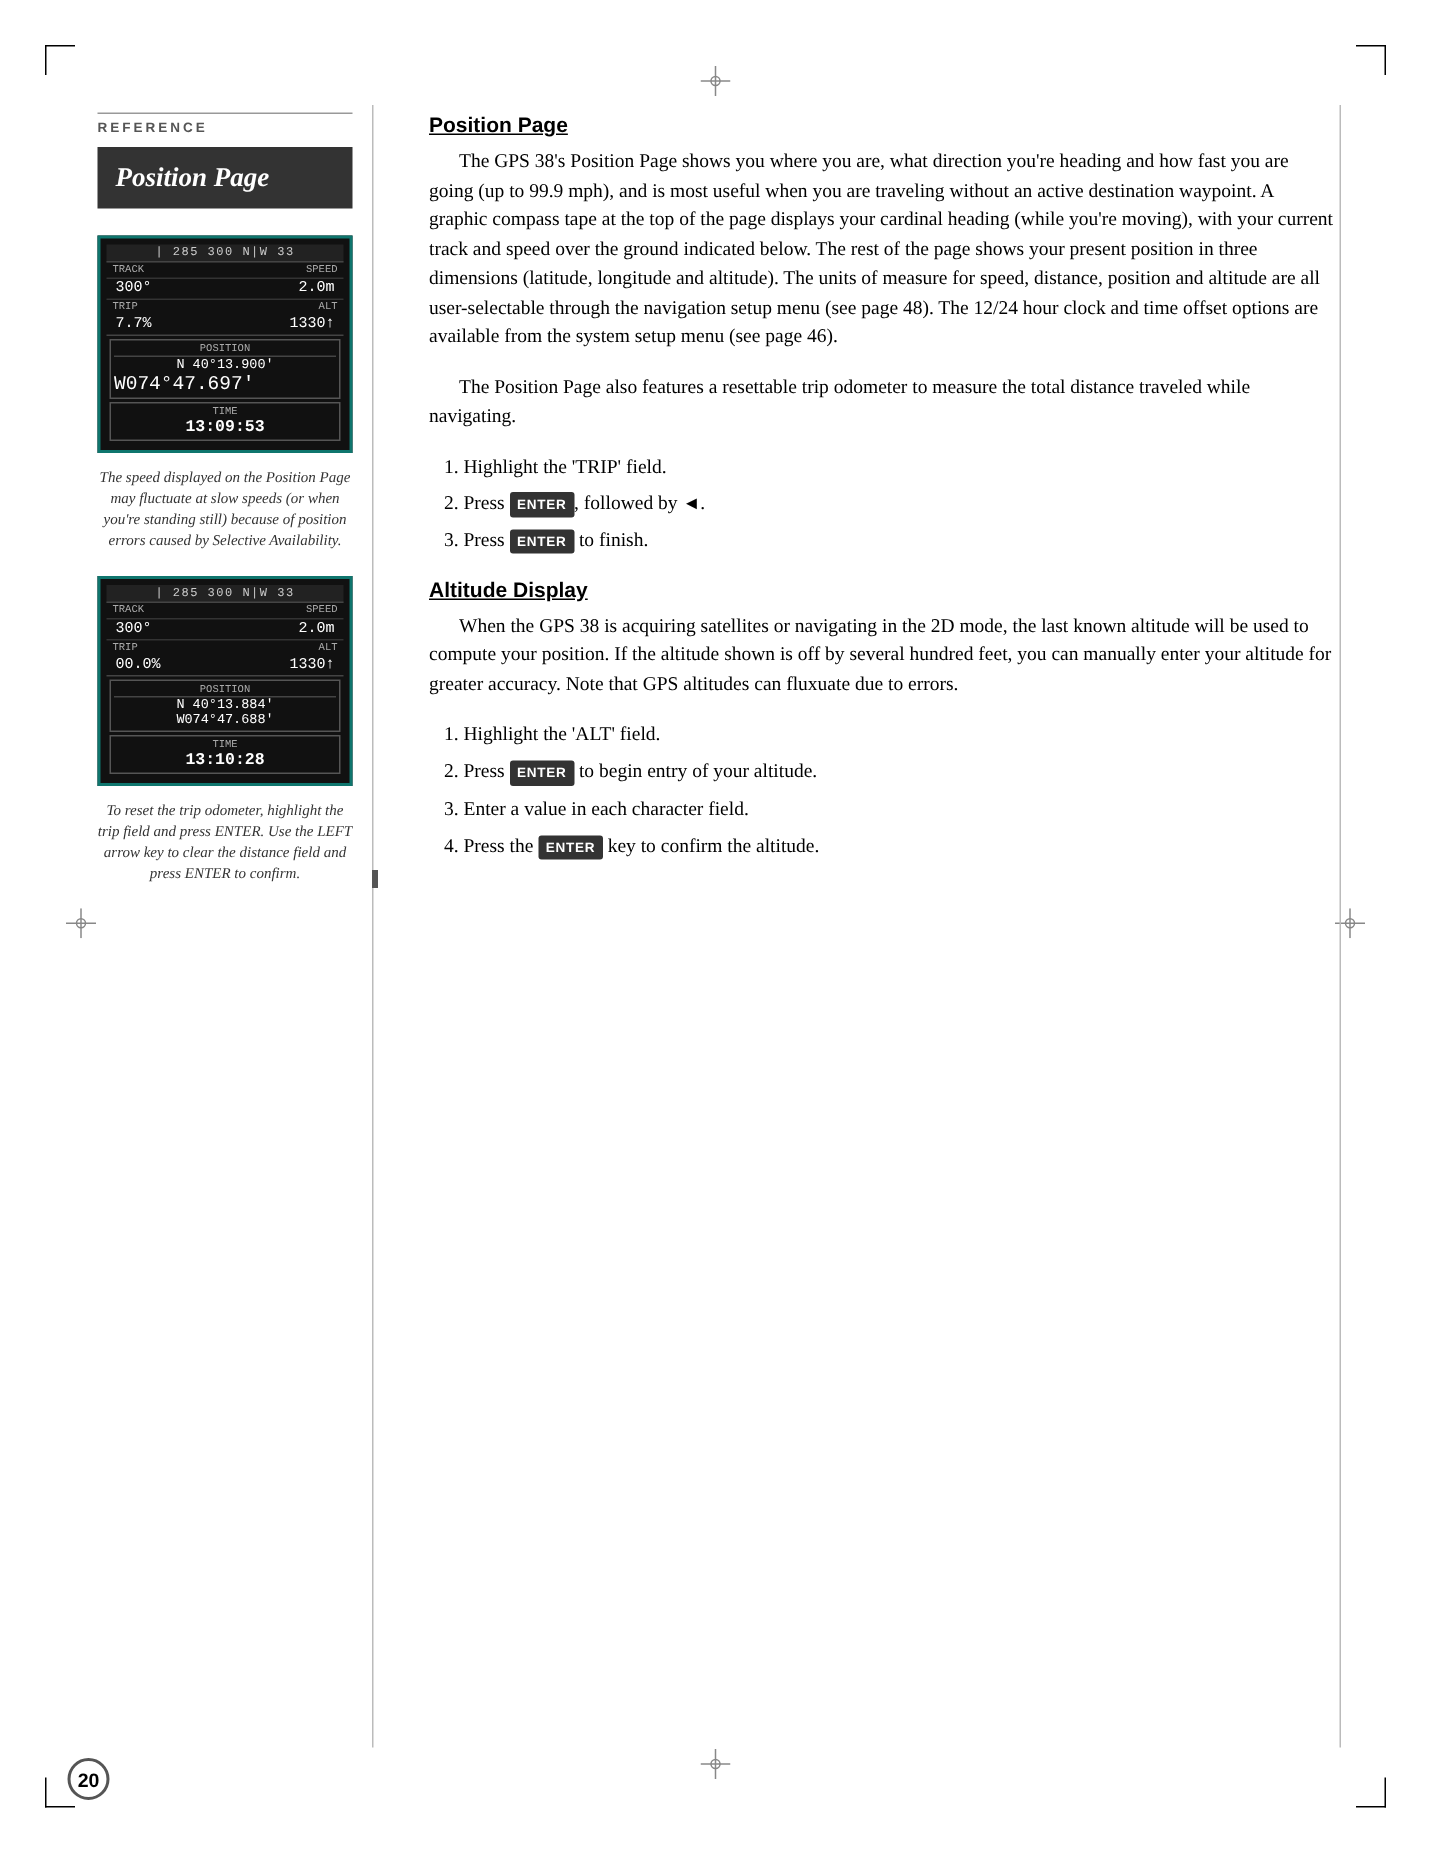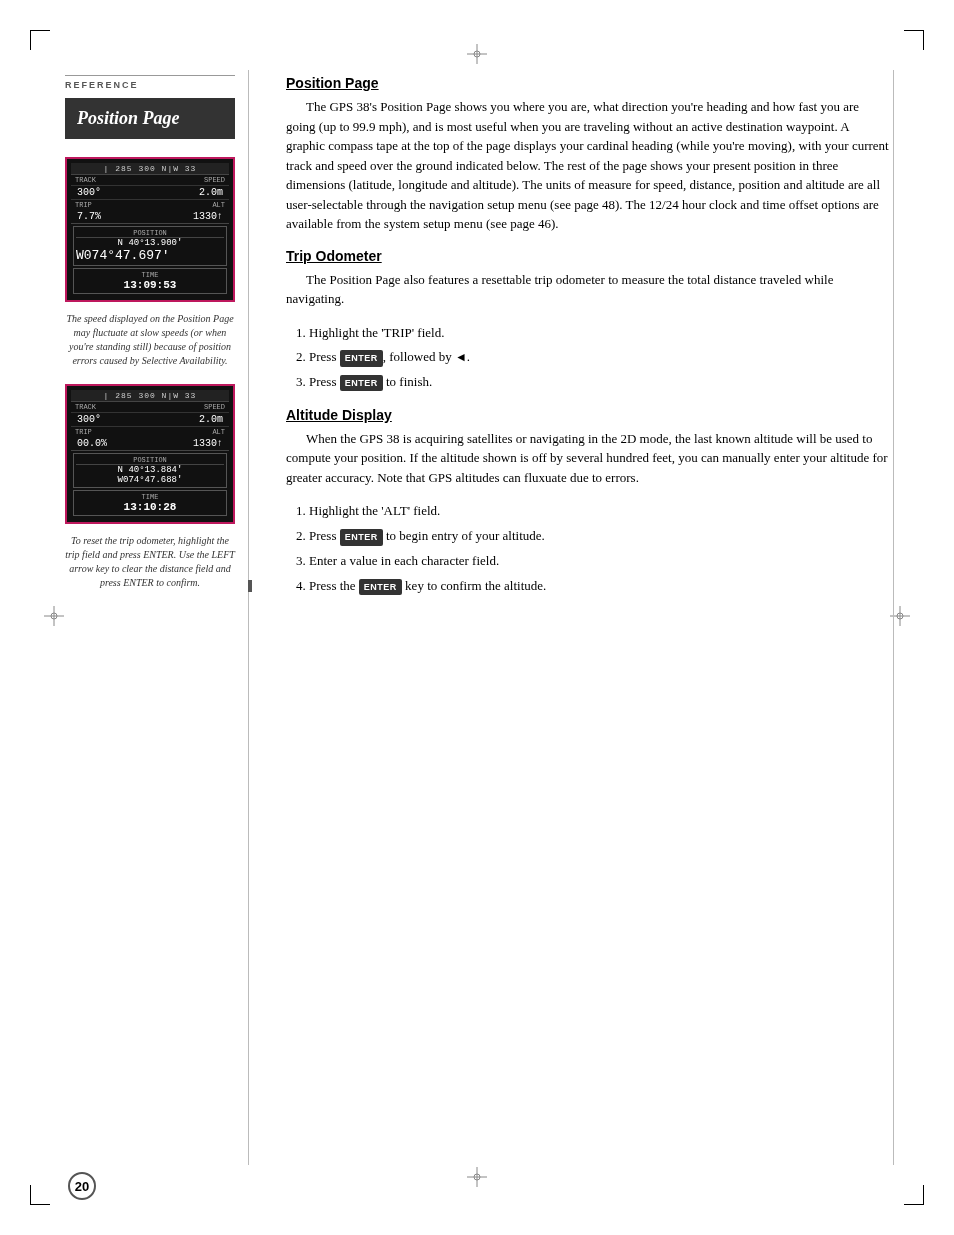--- a/index.html
+++ b/index.html
@@ -78,21 +78,21 @@
       font-family: 'Times New Roman', Times, serif;
     }
 
     
     .gps-screen {
       background: #111;
       color: #fff;
       font-family: 'Courier New', Courier, monospace;
       font-size: 9px;
       padding: 4px;
-      border: 2px solid #be185d;
+      border: 2px solid #0f766e;
       margin-bottom: 10px;
       width: 170px;
     }
 
     .gps-screen .compass-bar {
       background: #222;
       color: #ccc;
       font-size: 8px;
       text-align: center;
       letter-spacing: 1px;
@@ -170,21 +170,21 @@
     
     .left-arrow {
       display: inline-block;
       font-size: 12px;
     }
 
     
     .page-number {
       position: absolute;
       bottom: 35px;
-      left: 68px;
+      left: 45px;
       display: flex;
       align-items: center;
       justify-content: center;
     }
     .page-num-circle {
       border: 2px solid #555;
       border-radius: 50%;
       width: 28px;
       height: 28px;
       display: flex;
@@ -345,21 +345,20 @@
     </div>
 
     <div class="main-content">
 
       <div>
         <div class="section-heading">Position Page</div>
         <p class="body-text">The GPS 38's Position Page shows you where you are, what direction you're heading and how fast you are going (up to 99.9 mph), and is most useful when you are traveling without an active destination waypoint. A graphic compass tape at the top of the page displays your cardinal heading (while you're moving), with your current track and speed over the ground indicated below. The rest of the page shows your present position in three dimensions (latitude, longitude and altitude). The units of measure for speed, distance, position and altitude are all user-selectable through the navigation setup menu (see page 48). The 12/24 hour clock and time offset options are available from the system setup menu (see page 46).</p>
       </div>
 
       <div>
-        <div class="section-heading">Trip Odometer</div>
         <p class="body-text">The Position Page also features a resettable trip odometer to measure the total distance traveled while navigating.</p>
         <ul class="numbered-list">
           <li>
             <span>1. Highlight the 'TRIP' field.</span>
           </li>
           <li>
             <span>2. Press </span><span class="enter-btn">ENTER</span><span>, followed by <span class="left-arrow">◄</span>.</span>
           </li>
           <li>
             <span>3. Press </span><span class="enter-btn">ENTER</span><span> to finish.</span>

